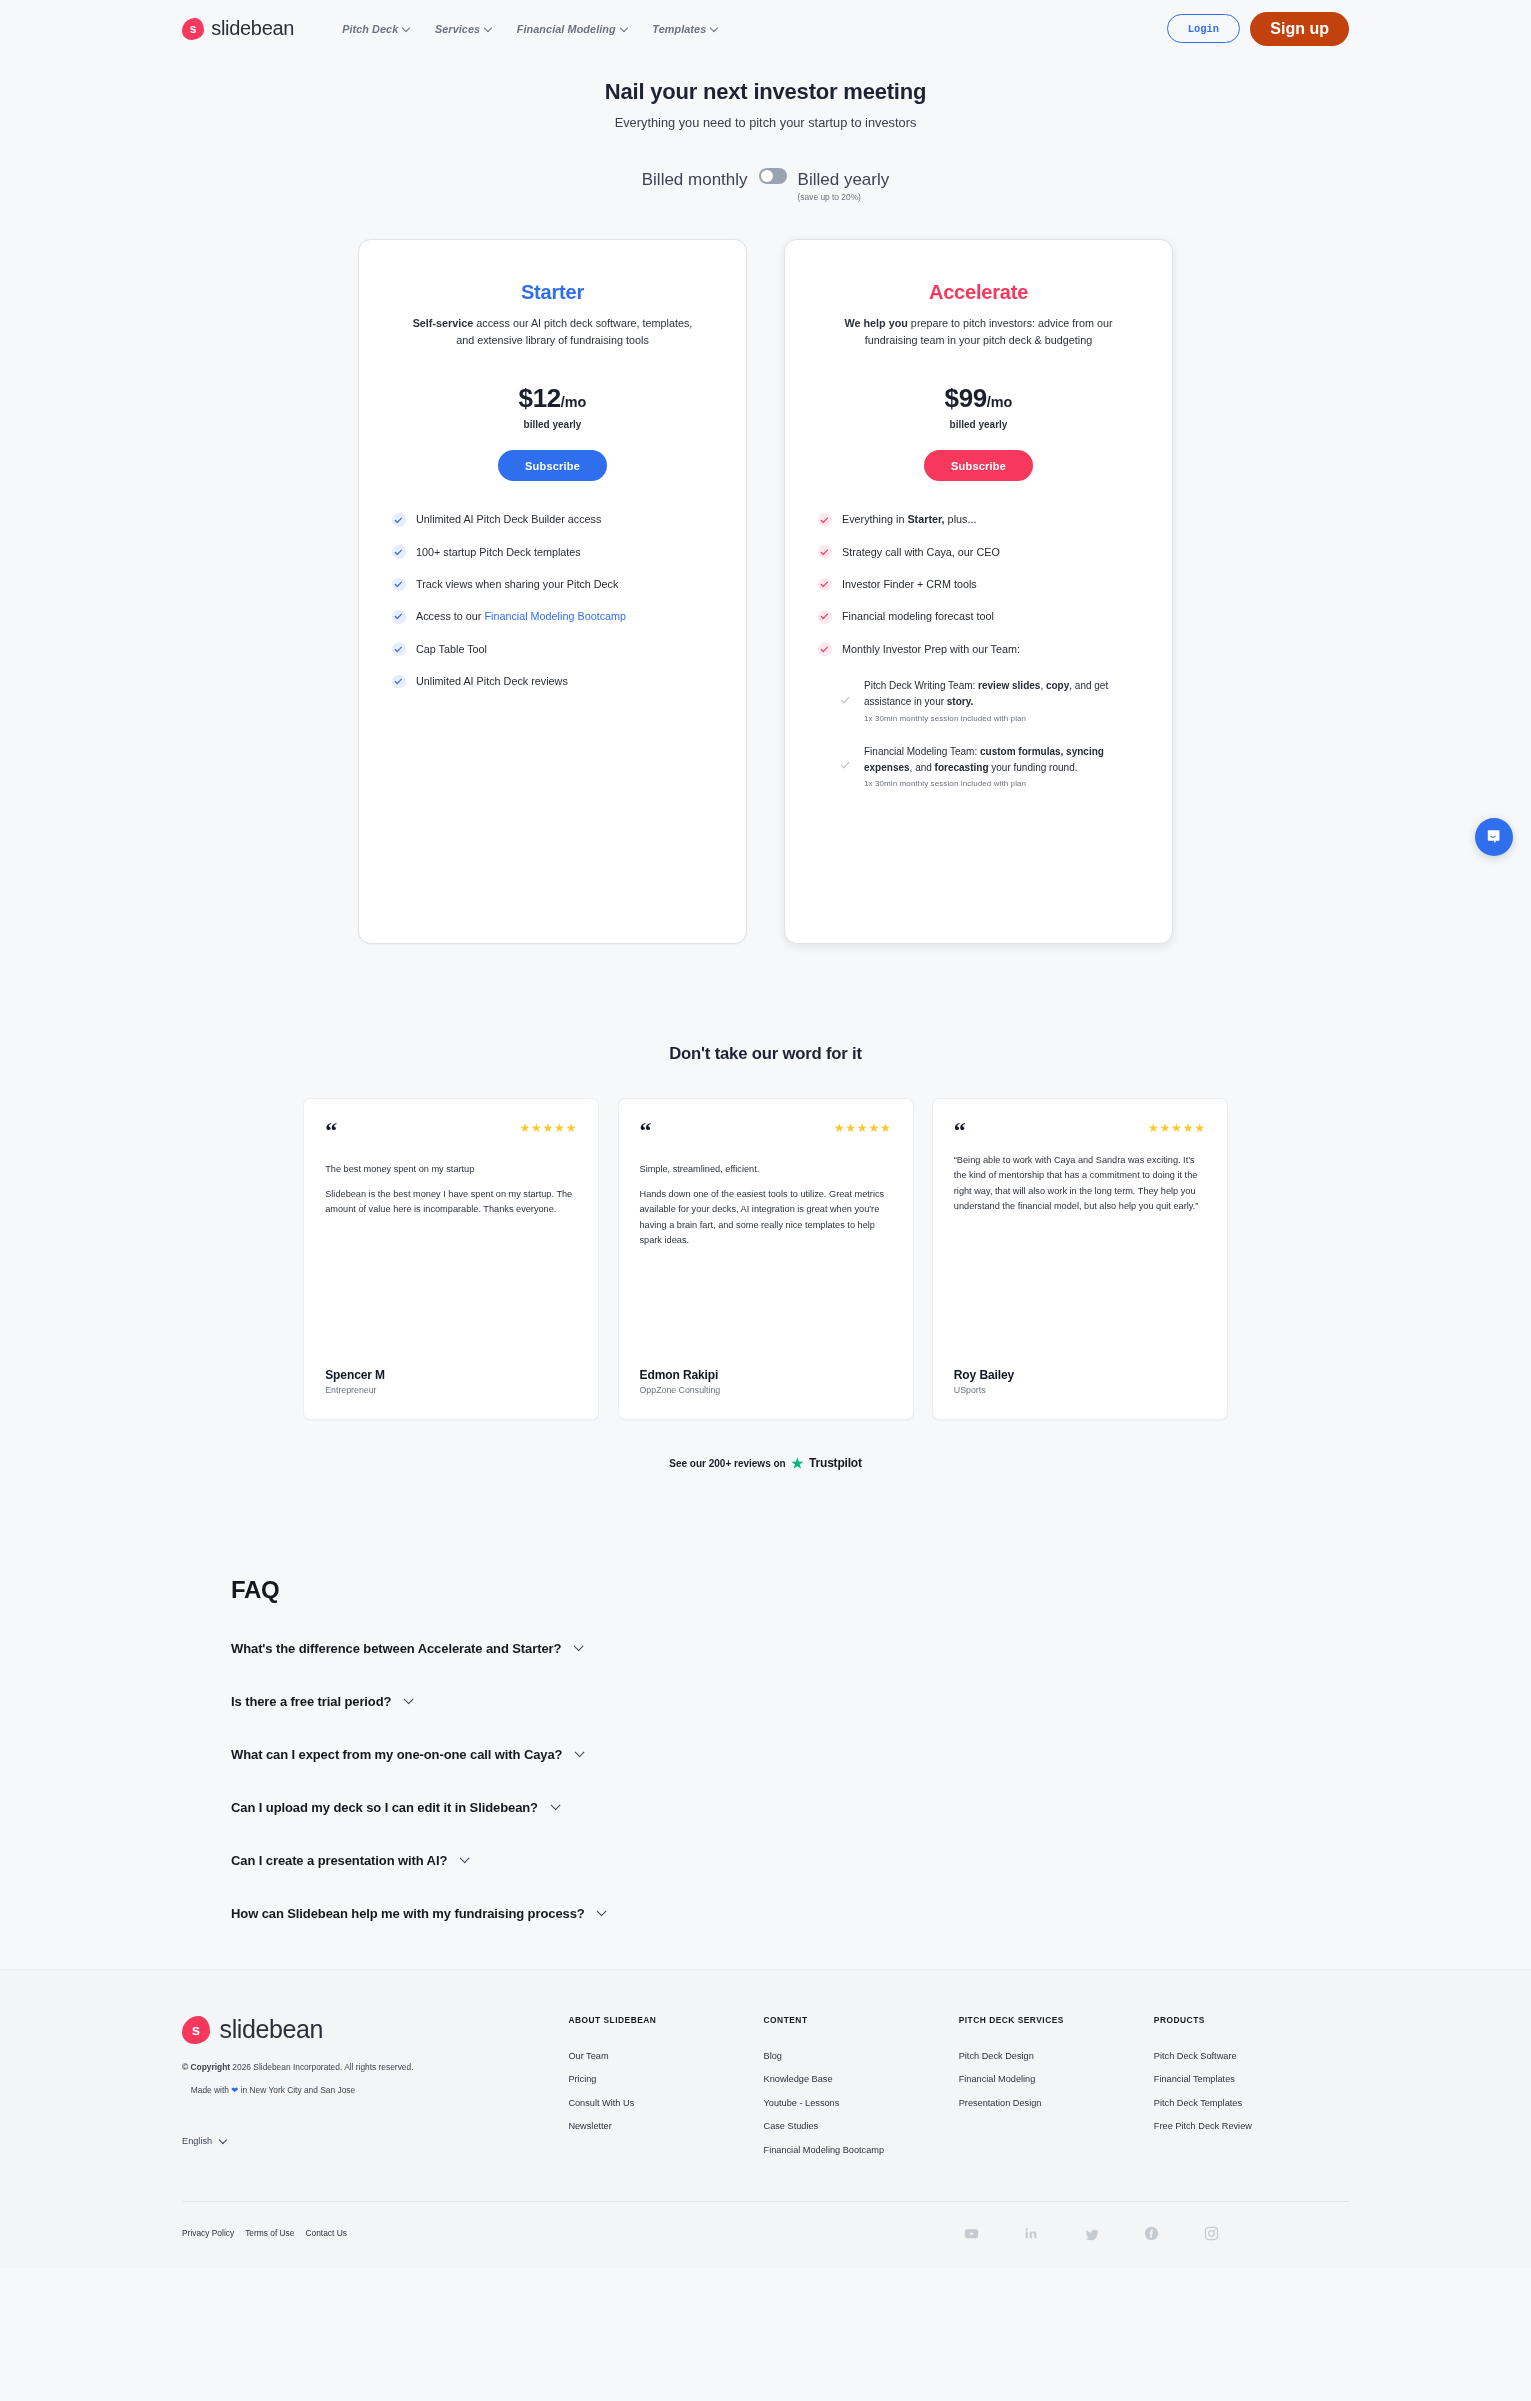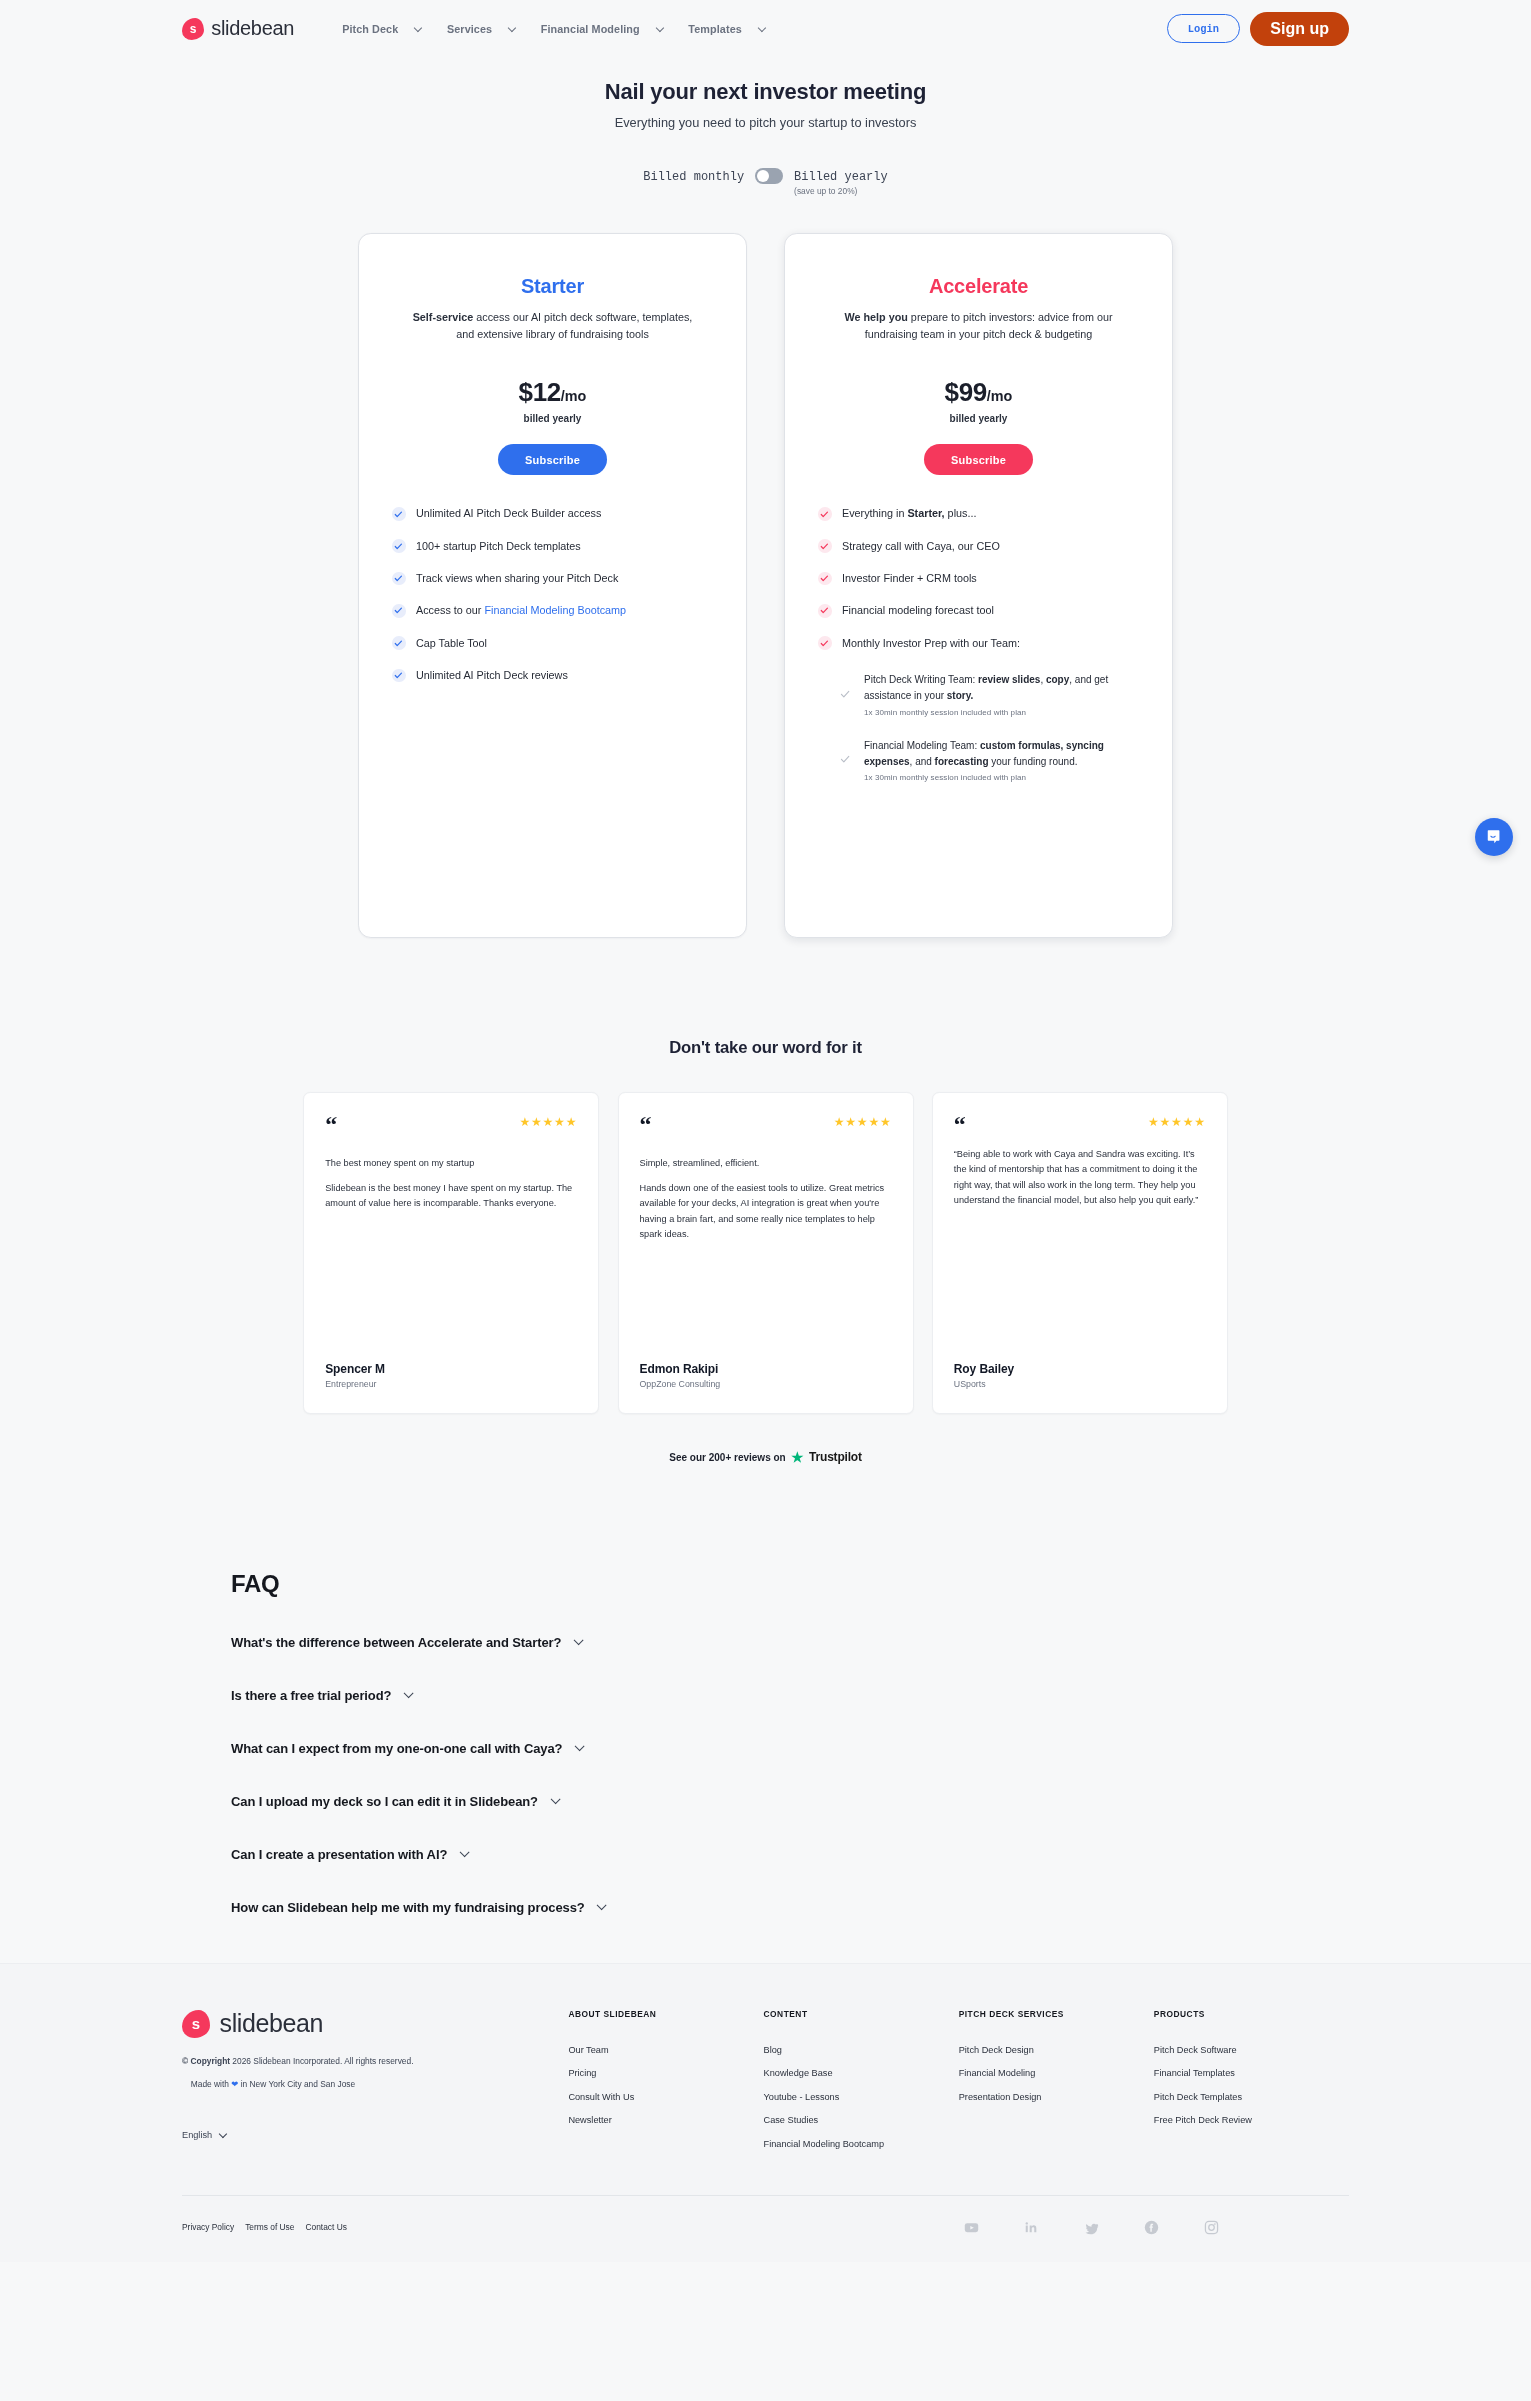--- a/index.html
+++ b/index.html
@@ -26,22 +26,23 @@
     background: #f5385c;
     border-radius: 60% 40% 55% 45% / 60% 55% 45% 40%;
     display: flex; align-items: center; justify-content: center;
     color: #fff; font-size: 12px; font-weight: bold;
     letter-spacing: -0.2px;
   }
   .brand-name { font-size: 20px; color: #2b2f3a; letter-spacing: -0.3px; }
   .nav-links { display: flex; align-items: center; gap: 27px; margin-left: 48px; }
   .nav-link {
     font-size: 10.8px; font-weight: bold; color: #6b7280;
-    display: flex; align-items: center; gap: 16px; cursor: pointer;
+    display: flex; align-items: center; gap: 4px; cursor: pointer;
     letter-spacing: 0.1px;
+    font-style: italic;
   }
   .chev { display: inline-block; width: 5.6px; height: 5.6px;
     border-right: 1.3px solid currentColor; border-bottom: 1.3px solid currentColor;
     transform: rotate(45deg) translateY(-1.6px); }
   .nav-right { margin-left: auto; display: flex; align-items: center; gap: 10.4px; }
   .btn-login {
     border: 1.3px solid #2f6fed; color: #2f6fed; background: transparent;
     border-radius: 17.5px; padding: 7.2px 20px; font-size: 10.4px; font-weight: bold;
     cursor: pointer; font-family: Liberation Mono, monospace;
   }
@@ -53,21 +54,21 @@
 
   
   .hero { text-align: center; padding-top: 22px; }
   .hero h1 { font-size: 22px; color: #1e2235; letter-spacing: -0.2px; font-weight: bold; }
   .hero p { font-size: 12.8px; color: #39414f; margin-top: 9.6px; font-weight: 400; }
 
   .toggle-row {
     display: flex; align-items: flex-start; justify-content: center;
     gap: 11px; margin-top: 37px;
   }
-  .toggle-label { font-size: 12px; color: #3c4454; padding-top: 3.2px; font-family: Liberation Mono, monospace; }
+  .toggle-label { font-size: 17px; color: #3c4454; padding-top: 3.2px; }
   .toggle-switch {
     width: 28px; height: 16px; border-radius: 9.6px; background: #9aa3b0;
     position: relative; cursor: pointer; flex: 0 0 auto; margin-top: 1.6px;
   }
   .toggle-knob {
     position: absolute; top: 2px; left: 2.4px; width: 12px; height: 12px;
     background: #fff; border-radius: 50%;
   }
   .toggle-right { text-align: left; }
   .toggle-sub { font-size: 8.4px; color: #6b7280; margin-top: 2.4px; }

